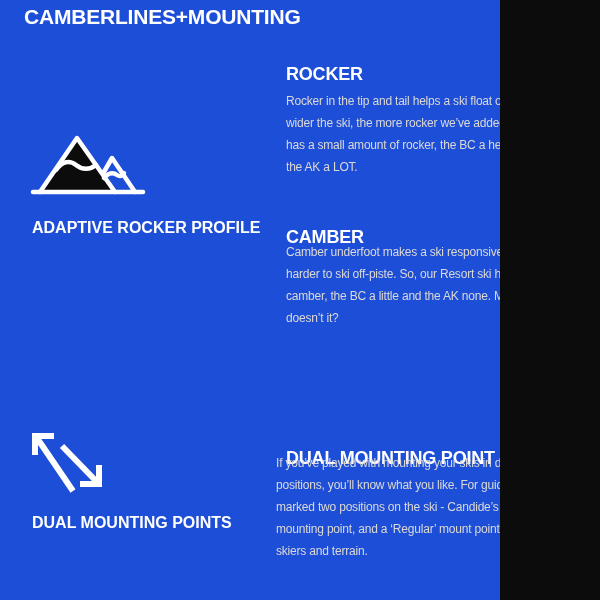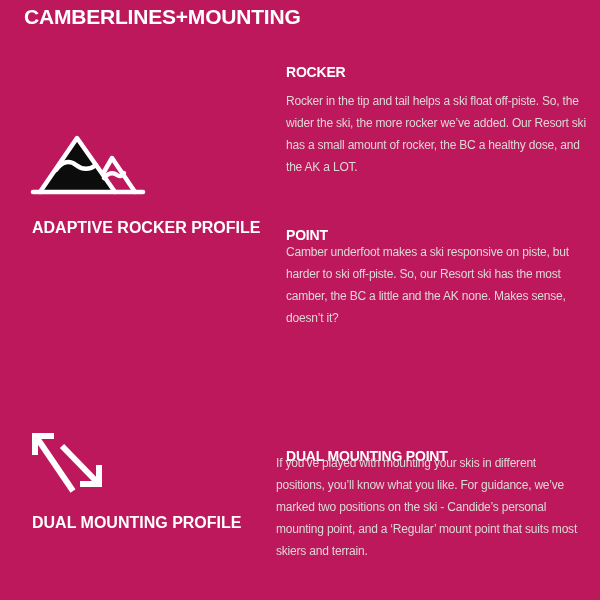--- a/index.html
+++ b/index.html
@@ -2,41 +2,41 @@
 <html><head>
 <meta charset="utf-8">
 <style>
   html, body {
     margin: 0;
     padding: 0;
     background: #0c0c0c;
   }
   .canvas {
     position: relative;
-    width: 600px;
+    width: 500px;
     height: 600px;
-    background: #be185d;
+    background: #1d4ed8;
     overflow: hidden;
     font-family: "Liberation Sans", "DejaVu Sans", sans-serif;
   }
   .page-title {
     position: absolute;
     left: 24px;
     top: 5px;
     margin: 0;
     font-size: 21px;
     font-weight: 900;
     letter-spacing: -0.2px;
     color: #ffffff;
     white-space: nowrap;
   }
   .section-heading {
     position: absolute;
     margin: 0;
-    font-size: 14px;
+    font-size: 18px;
     font-weight: 800;
     letter-spacing: -0.2px;
     color: #ffffff;
     white-space: nowrap;
   }
   .section-body {
     position: absolute;
     margin: 0;
     width: 308px;
     font-size: 12px;
@@ -87,32 +87,32 @@
         <path d="M3 60 L113 60"></path>
       </g>
     </svg>
   </span>
 
   <p class="icon-label" id="adaptive-label">ADAPTIVE ROCKER PROFILE</p>
 
   <h2 class="section-heading" id="rocker-heading">ROCKER</h2>
   <p class="section-body" id="rocker-body">Rocker in the tip and tail helps a ski float off-piste. So, the wider the ski, the more rocker we’ve added. Our Resort ski has a small amount of rocker, the BC a healthy dose, and the AK a LOT.</p>
 
-  <h2 class="section-heading" id="camber-heading">POINT</h2>
+  <h2 class="section-heading" id="camber-heading">CAMBER</h2>
   <p class="section-body" id="camber-body">Camber underfoot makes a ski responsive on piste, but harder to ski off-piste. So, our Resort ski has the most camber, the BC a little and the AK none. Makes sense, doesn’t it?</p>
 
   <span class="icon-wrap" id="arrows-icon-wrap">
     <svg width="80" height="76" viewBox="0 0 80 76" aria-hidden="true">
       <g fill="none" stroke="#ffffff" stroke-width="6" stroke-linejoin="miter" stroke-linecap="butt">
         <path d="M6 25 L6 6 L25 6"></path>
         <path d="M8 8 L44 61"></path>
         <path d="M33 16 L68 52"></path>
         <path d="M51 54 L70 54 L70 35"></path>
       </g>
     </svg>
   </span>
 
-  <p class="icon-label" id="dual-label">DUAL MOUNTING PROFILE</p>
+  <p class="icon-label" id="dual-label">DUAL MOUNTING POINTS</p>
 
   <h2 class="section-heading" id="dmp-heading">DUAL MOUNTING POINT</h2>
   <p class="section-body" id="dmp-body">If you’ve played with mounting your skis in different positions, you’ll know what you like. For guidance, we’ve marked two positions on the ski - Candide’s personal mounting point, and a ‘Regular’ mount point that suits most skiers and terrain.</p>
 
 </div>
 
 </body></html>

